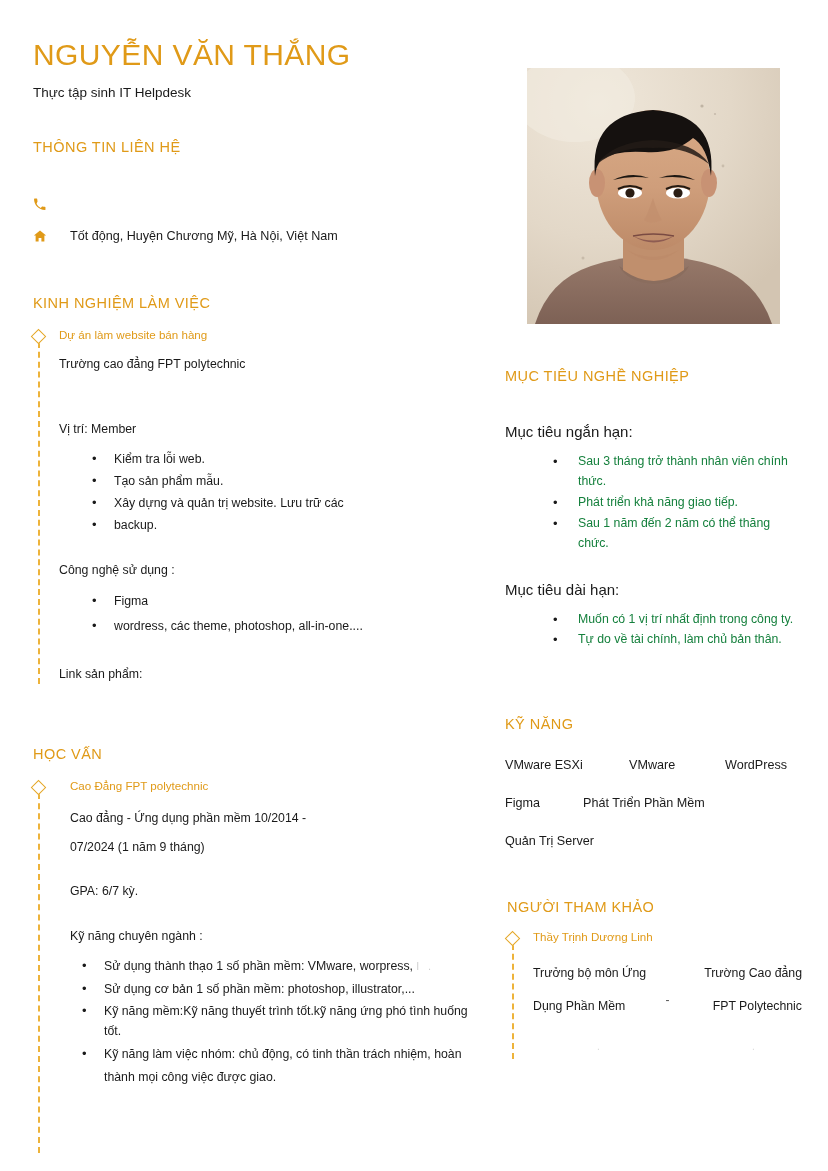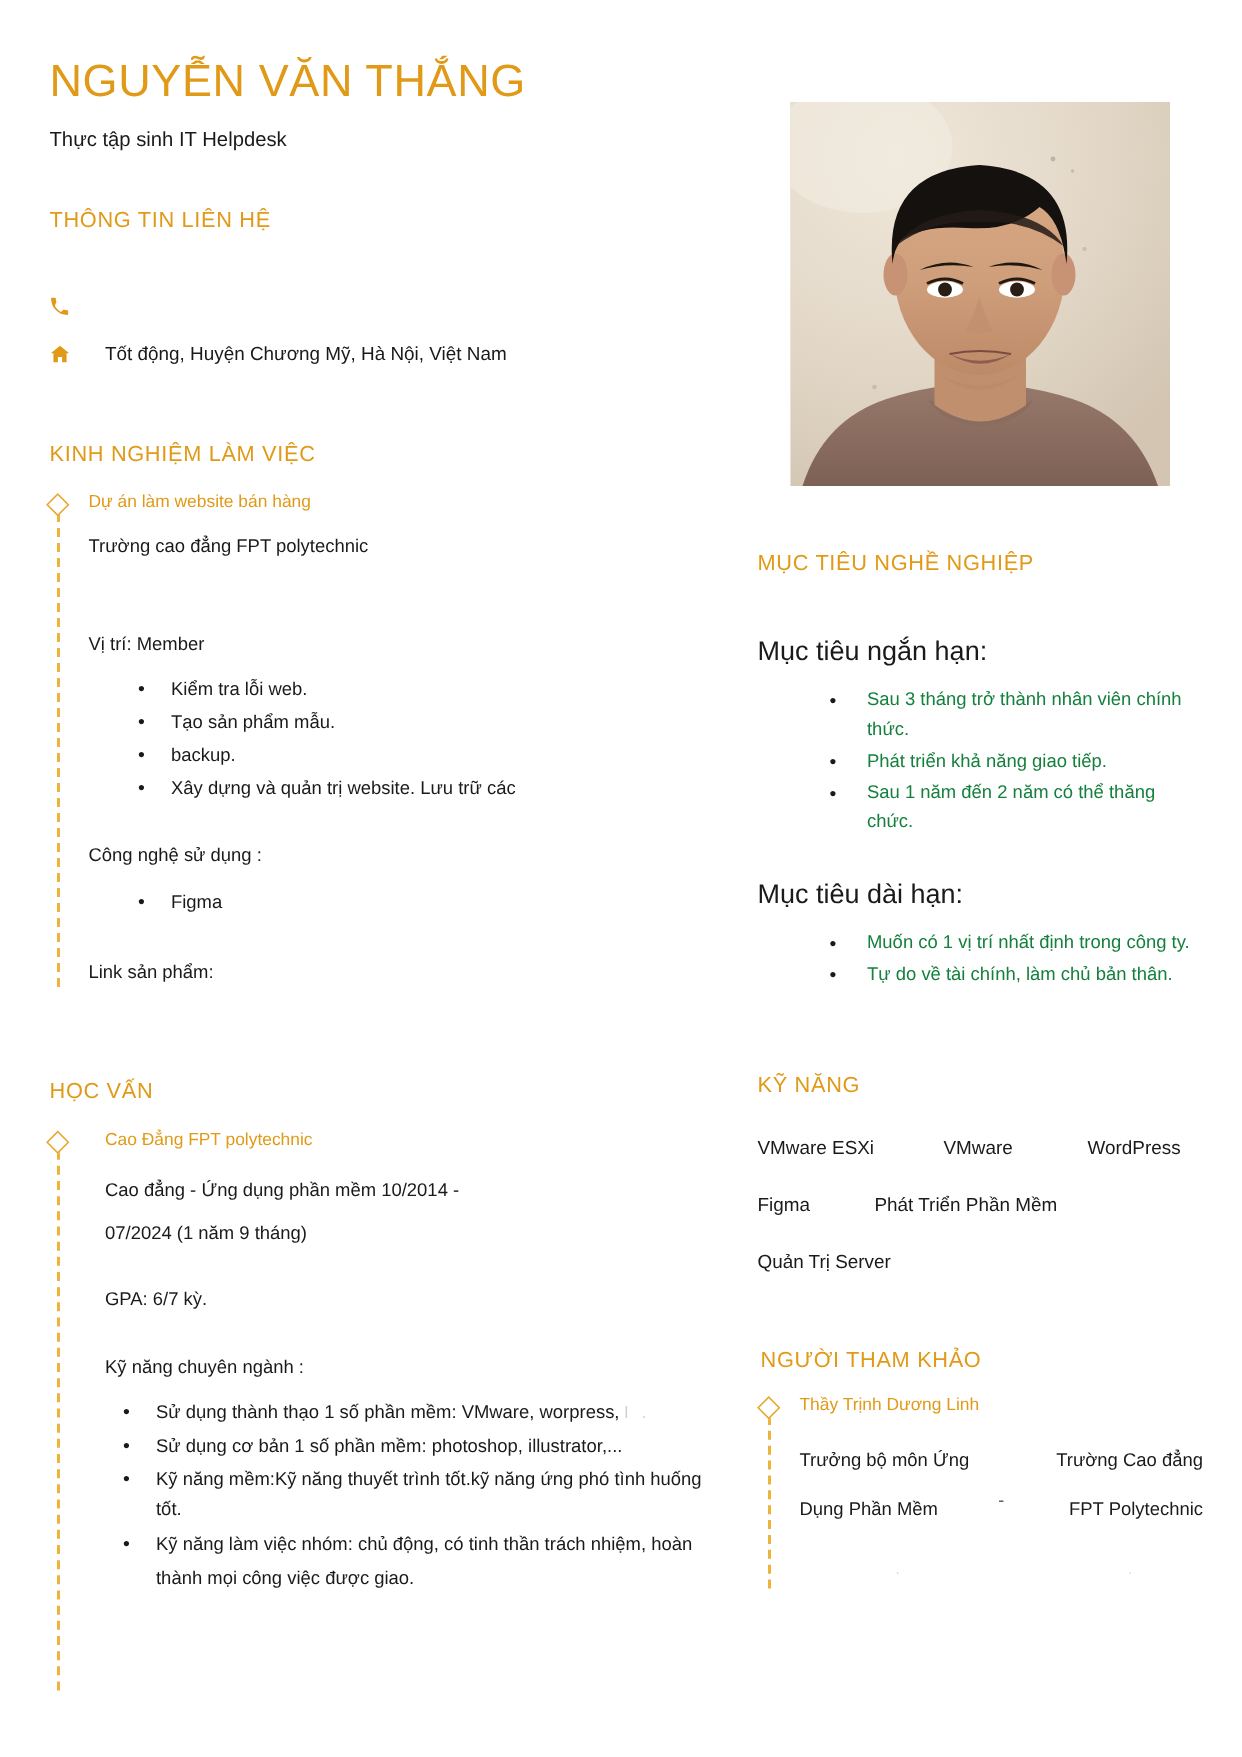--- a/index.html
+++ b/index.html
@@ -163,21 +163,21 @@
     top: 68px;
     width: 253px;
     height: 256px;
     overflow: hidden;
     background: #d9cdbd;
   }
   .photo svg { display: block; width: 100%; height: 100%; }
   .r-head { margin-bottom: 0; }
 
   .r-para {
-    font-size: 18px;
+    font-size: 15px;
     line-height: 1.6;
     color: #1a1a1a;
   }
   ul.r-bul {
     list-style: none;
     padding-left: 48px;
     margin-top: 8px;
   }
   ul.r-bul li {
     font-size: 12.3px;
@@ -292,28 +292,29 @@
 
         <div class="tl-title">Dự án làm website bán hàng</div>
 
         <div class="tl-body">
           <div class="para">Trường cao đẳng FPT polytechnic</div>
           <div class="para gap-lg">Vị trí: Member</div>
 
           <ul class="bul">
             <li>Kiểm tra lỗi web.</li>
             <li>Tạo sản phẩm mẫu.</li>
+            <li>Xây dựng và quản trị website. Lưu trữ các</li>
             <li>backup.</li>
-            <li>Xây dựng và quản trị website. Lưu trữ các</li>
           </ul>
 
           <div class="para gap-md">Công nghệ sử dụng :</div>
 
           <ul class="bul">
             <li class="loose">Figma</li>
+            <li class="loose">wordress, các theme, photoshop, all-in-one....</li>
           </ul>
 
           <div class="para gap-md">Link sản phẩm:</div>
         </div>
       </div>
     </div>
 
     <div style="margin-top:62px;">
       <div class="sec-head">HỌC VẤN</div>
 

